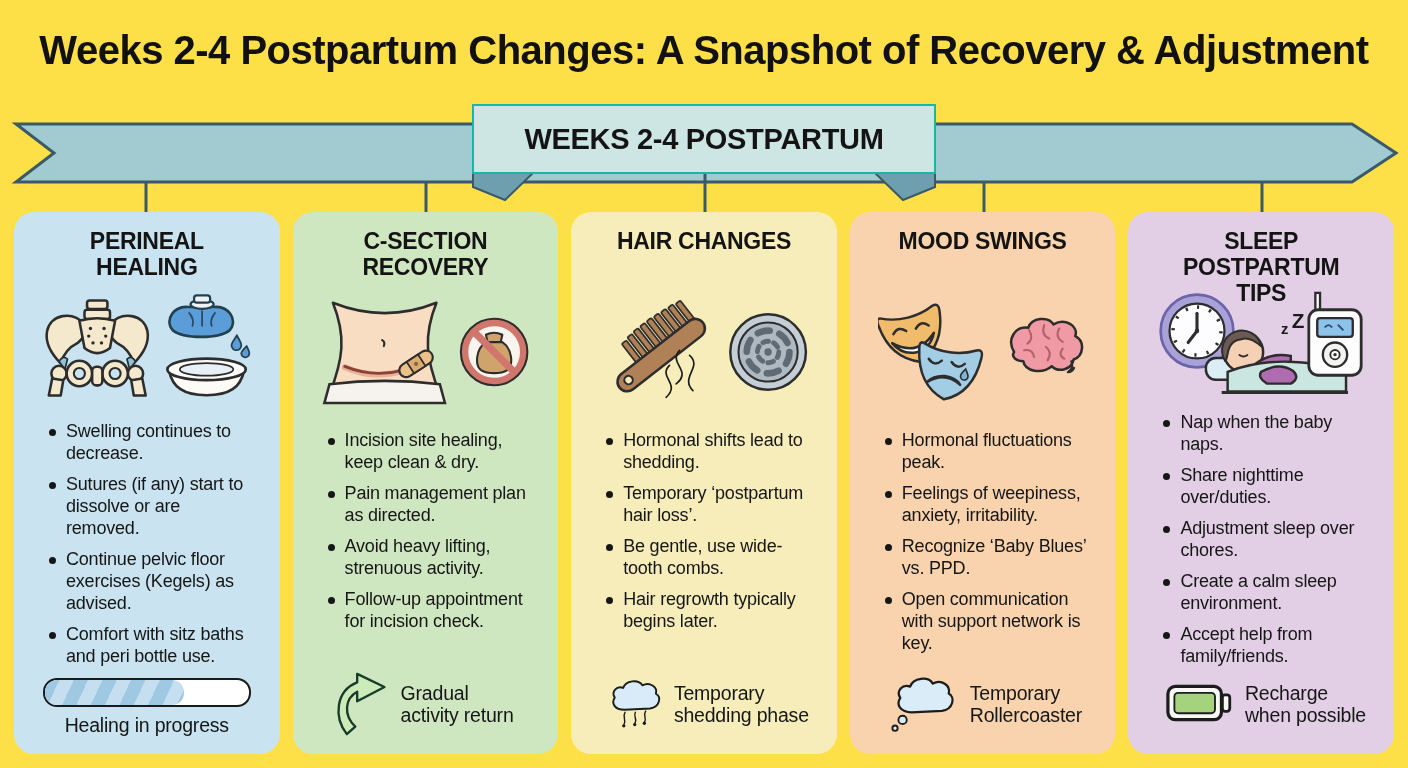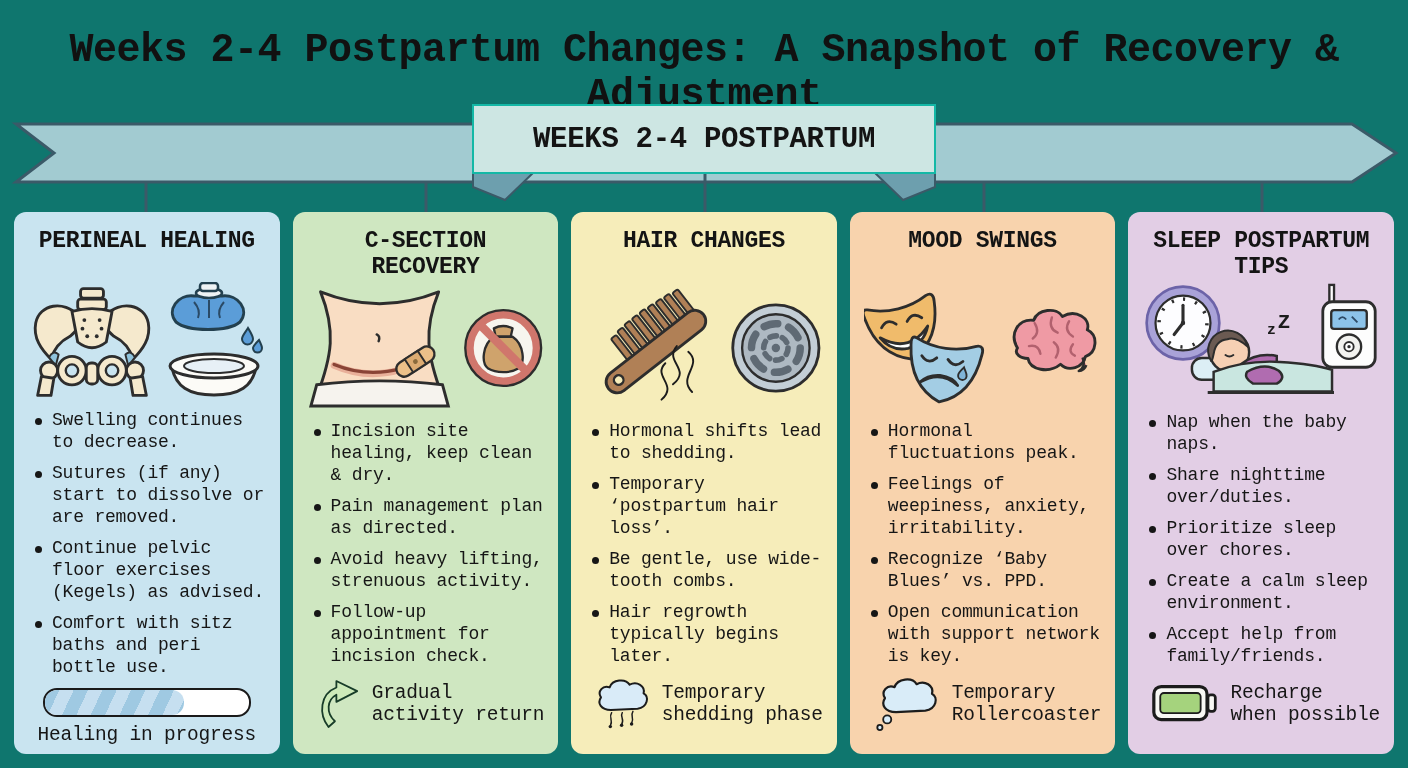--- a/index.html
+++ b/index.html
@@ -1,37 +1,37 @@
 <!DOCTYPE html>
 <html><head>
 <meta charset="utf-8">
 <style>
   html,body { margin:0; padding:0; background:#ffffff; }
   .canvas {
     position:relative; width:1408px; height:768px; overflow:hidden;
-    background:#0f766e; font-family:Liberation Mono, monospace; color:#161616;
+    background:#fde047; font-family:Liberation Sans, sans-serif; color:#161616;
   }
   .main-title {
     position:absolute; top:28px; left:0; width:100%;
     text-align:center; font-size:40px; font-weight:bold; letter-spacing:-0.5px;
     color:#111;
   }
   .banner-svg { position:absolute; top:0; left:0; }
   .banner-label {
     position:absolute; left:472px; top:104px; width:464px; height:70px;
     background:#cde6e3; border:2px solid #14b8a6; box-sizing:border-box;
     display:flex; align-items:center; justify-content:center;
     font-size:29px; font-weight:bold; letter-spacing:-0.3px; color:#141414;
   }
   .cards {
     position:absolute; left:14px; top:212px; width:1380px; height:542px;
     display:flex; gap:13px;
   }
   .card {
-    flex:1 1 0; border-radius:12px; padding:16px 14px 12px; box-sizing:border-box;
+    flex:1 1 0; border-radius:20px; padding:16px 28px 12px; box-sizing:border-box;
     display:flex; flex-direction:column; min-width:0;
   }
   .card-title {
     text-align:center; font-weight:bold; font-size:23px; line-height:1.13;
     letter-spacing:-0.3px; min-height:52px; color:#141414;
   }
   .icon-row {
     height:140px; margin-top:2px; display:flex; align-items:center;
     justify-content:center; gap:10px; position:relative;
   }
@@ -329,21 +329,21 @@
         <rect x="12" y="29" width="38" height="20" rx="3" fill="#8cc3ea" stroke="#2d2d2d" stroke-width="2.5"></rect>
         <path d="M20,39 q4,-5 8,0 M34,36 l6,6" fill="none" stroke="#2d4a66" stroke-width="2"></path>
         <circle cx="31" cy="68" r="13" fill="#f2f2ef" stroke="#2d2d2d" stroke-width="2.5"></circle>
         <circle cx="31" cy="68" r="5" fill="#ffffff" stroke="#2d2d2d" stroke-width="2"></circle>
         <circle cx="31" cy="68" r="1.8" fill="#2d2d2d"></circle>
       </svg>
     </div>
     <ul class="bullets">
           <li>Nap when the baby naps.</li>
           <li>Share nighttime over/duties.</li>
-          <li>Prioritize sleep over chores.</li>
+          <li>Adjustment sleep over chores.</li>
           <li>Create a calm sleep environment.</li>
           <li>Accept help from family/friends.</li>
         </ul>
     <div class="footer">
       <svg width="68" height="48" viewBox="0 0 72 52">
         <rect x="2" y="7" width="58" height="36" rx="8" fill="#f8f8f4" stroke="#1c1c1c" stroke-width="3.5"></rect>
         <rect x="9" y="14" width="44" height="22" rx="4" fill="#a5d37d" stroke="#1c1c1c" stroke-width="2"></rect>
         <rect x="61" y="16" width="8" height="18" rx="3" fill="#f8f8f4" stroke="#1c1c1c" stroke-width="3"></rect>
       </svg>
       <div class="footer-text">

